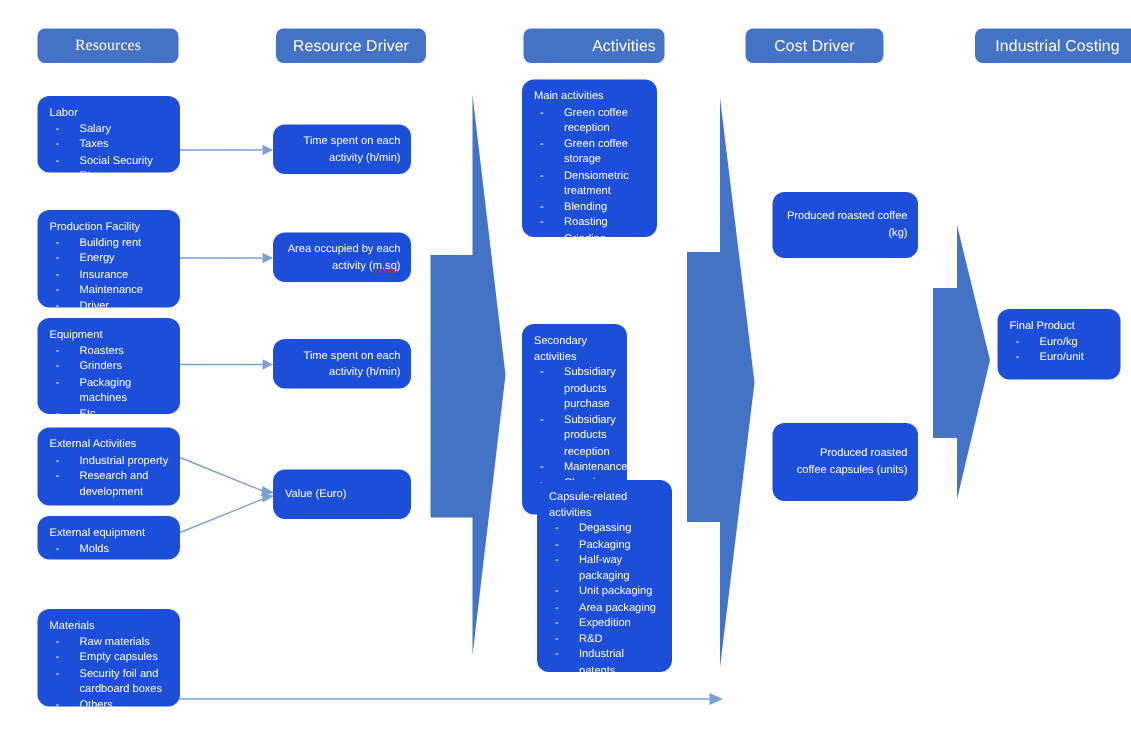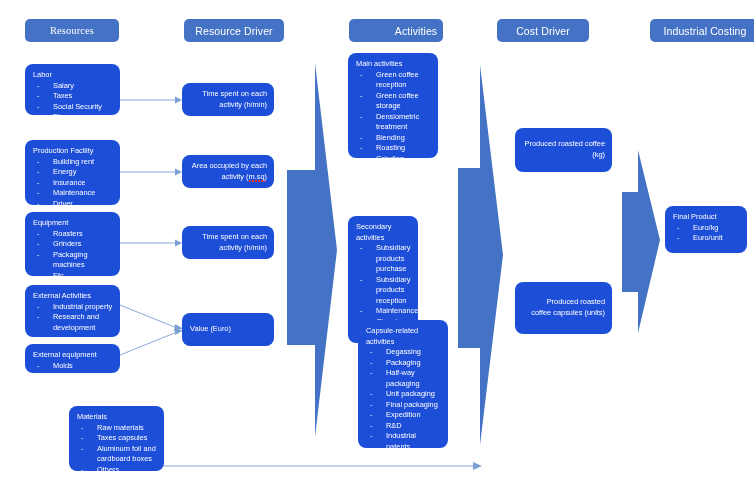--- a/index.html
+++ b/index.html
@@ -191,26 +191,26 @@
     </ul>
   </div>
 
   <div class="box topalign" style="left:25px; top:344px; width:95px; height:29px;">
     <span class="box-title">External equipment</span>
     <ul>
       <li>Molds</li>
     </ul>
   </div>
 
-  <div class="box topalign" style="left:25px; top:406px; width:95px; height:65px;margin-left:44px;">
+  <div class="box topalign" style="left:25px; top:406px; width:95px; height:65px;">
     <span class="box-title">Materials</span>
     <ul>
       <li>Raw materials</li>
-      <li>Taxes capsules</li>
-      <li>Aluminum foil and cardboard boxes</li>
+      <li>Empty capsules</li>
+      <li>Security foil and cardboard boxes</li>
       <li>Others</li>
     </ul>
   </div>
 
   <div class="box plain" style="left:182px; top:83px; width:92px; height:33px;">
     <span class="box-title">Time spent on each activity (h/min)</span>
   </div>
 
   <div class="box plain" style="left:182px; top:155px; width:92px; height:33px;">
     <span class="box-title"><span>Area occupied by each activity (</span><span class="squig">m.sq</span><span>)</span></span>
@@ -247,21 +247,21 @@
     </ul>
   </div>
 
   <div class="box topalign" style="left:358px; top:320px; width:90px; height:128px;">
     <span class="box-title">Capsule-related activities</span>
     <ul>
       <li>Degassing</li>
       <li>Packaging</li>
       <li>Half-way packaging</li>
       <li>Unit packaging</li>
-      <li>Final packaging</li>
+      <li>Area packaging</li>
       <li>Expedition</li>
       <li>R&amp;D</li>
       <li>Industrial patents</li>
     </ul>
   </div>
 
   <div class="box plain" style="left:515px; top:128px; width:97px; height:44px;">
     <span class="box-title">Produced roasted coffee (kg)</span>
   </div>
 

